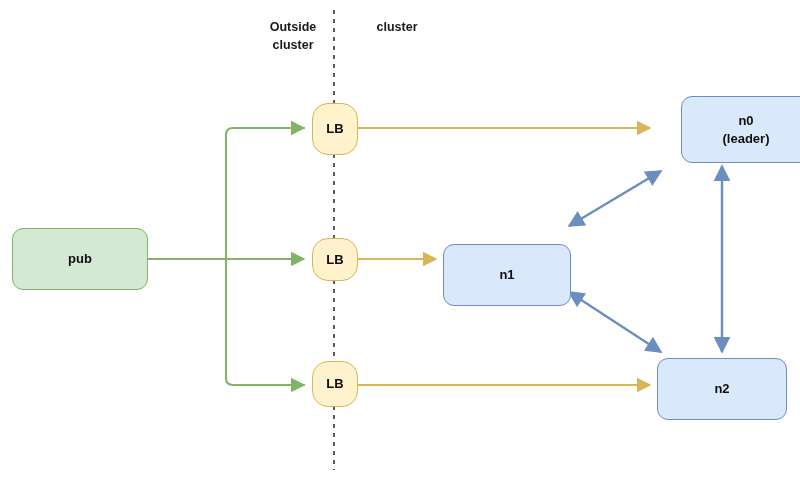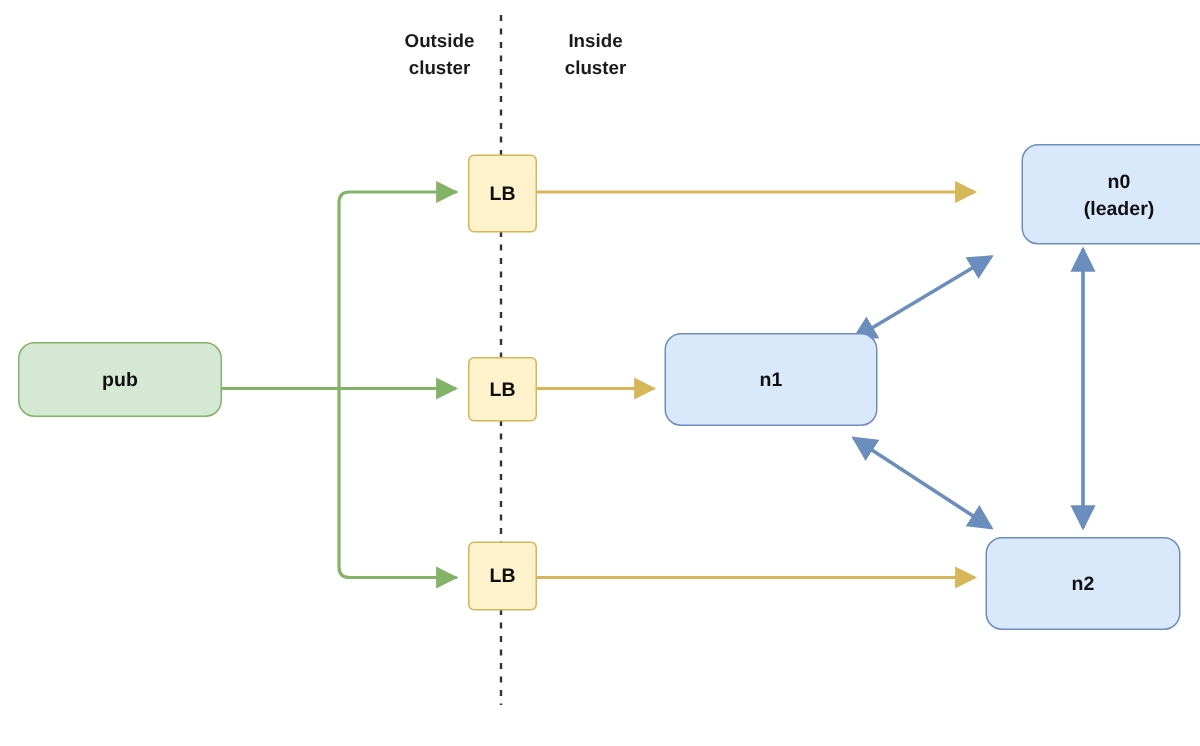--- a/index.html
+++ b/index.html
@@ -37,21 +37,21 @@
     z-index: 5;
   }
   .node-pub {
     background: #d5e8d4;
     border: 1.6px solid #82b366;
     border-radius: 11px;
   }
   .node-lb {
     background: #fff2cc;
     border: 1.6px solid #d6b656;
-    border-radius: 4px;
+    border-radius: 16px;
   }
   .node-srv {
     background: #dae8fc;
     border: 1.6px solid #6c8ebf;
     border-radius: 11px;
   }
   .zone-label {
     position: absolute;
     font-size: 12.5px;
     font-weight: bold;
@@ -102,25 +102,24 @@
 
     <path d="M 722 166 L 722 352" fill="none" stroke="#6c8ebf" stroke-width="2.4" marker-start="url(#arrow-blue-start)" marker-end="url(#arrow-blue)"></path>
   </svg>
 
   <div class="zone-label" style="left:248px; top:18px; width:90px;">
     <div>Outside</div>
     <div>cluster</div>
   </div>
 
   <div class="zone-label" style="left:352px; top:18px; width:90px;">
-    <div>Inside</div>
     <div>cluster</div>
   </div>
 
-  <div class="node node-pub" style="left:12px; top:228px; width:136px; height:50px;">
+  <div class="node node-pub" style="left:12px; top:228px; width:136px; height:62px;">
     <span>pub</span>
   </div>
 
   <div class="node node-lb" style="left:312px; top:103px; width:46px; height:52px;">
     <span>LB</span>
   </div>
 
   <div class="node node-lb" style="left:312px; top:238px; width:46px; height:43px;">
     <span>LB</span>
   </div>
@@ -129,21 +128,21 @@
     <span>LB</span>
   </div>
 
   <div class="node node-srv" style="left:657px; top:96px; width:130px; height:67px;margin-left:24px;">
     <div>
       <div>n0</div>
       <div>(leader)</div>
     </div>
   </div>
 
-  <div class="node node-srv" style="left:443px; top:222px; width:142px; height:62px;">
+  <div class="node node-srv" style="left:443px; top:244px; width:128px; height:62px;">
     <span>n1</span>
   </div>
 
   <div class="node node-srv" style="left:657px; top:358px; width:130px; height:62px;">
     <span>n2</span>
   </div>
 
 </div>
 
 </body></html>

